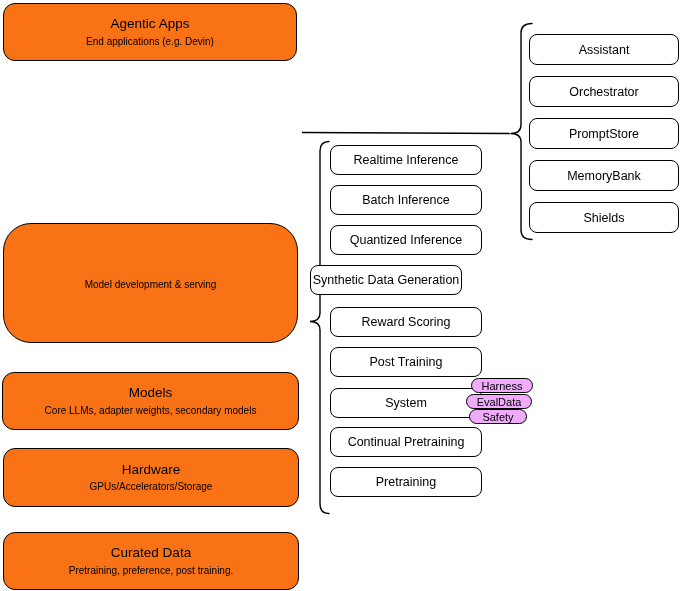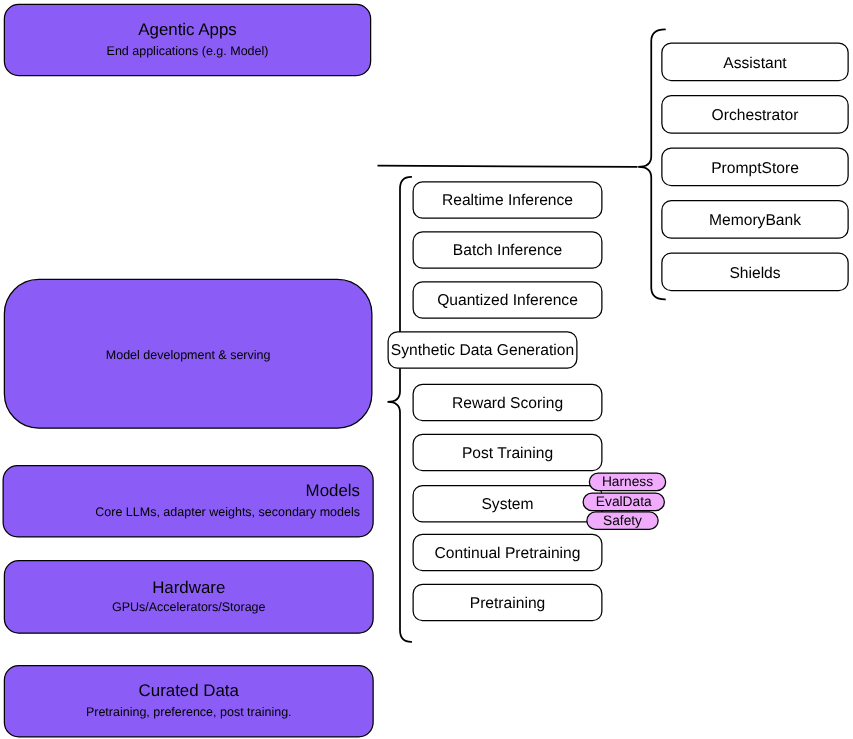--- a/index.html
+++ b/index.html
@@ -19,21 +19,21 @@
     position: absolute;
     left: 0;
     top: 0;
     z-index: 1;
   }
   
   .lbox {
     position: absolute;
     box-sizing: border-box;
     border: 1.4px solid #000000;
-    background: #8b5cf6;
+    background: #f97316;
     display: flex;
     flex-direction: column;
     align-items: center;
     justify-content: center;
     text-align: center;
     z-index: 2;
     padding: 0 10px;
   }
   .lbox .t {
     font-size: 13.5px;
@@ -42,21 +42,21 @@
   }
   .lbox .s {
     font-size: 10px;
     color: #000000;
     margin-top: 3px;
     line-height: 1.2;
   }
   #lb0 { left: 3px;  top: 3px;   width: 294px; height: 58px;  border-radius: 12px; }
   #lb1 { left: 3px;  top: 85px;  width: 299px; height: 118px; border-radius: 28px; }
   #lb2 { left: 3px;  top: 223px; width: 295px; height: 120px; border-radius: 28px; }
-  #lb3 { left: 2px;  top: 372px; width: 297px; height: 58px;  border-radius: 12px; align-items: flex-end; }
+  #lb3 { left: 2px;  top: 372px; width: 297px; height: 58px;  border-radius: 12px; }
   #lb4 { left: 3px;  top: 448px; width: 296px; height: 59px;  border-radius: 12px; }
   #lb5 { left: 3px;  top: 532px; width: 296px; height: 58px;  border-radius: 12px; }
   
   .mbox {
     position: absolute;
     box-sizing: border-box;
     border: 1.4px solid #000000;
     border-radius: 8px;
     background: #ffffff;
     display: flex;
@@ -90,21 +90,21 @@
 <div id="canvas">
 
   <svg id="brace-layer" width="682" height="591" viewBox="0 0 682 591">
     <path d="M302 132.5 L510 133.5" fill="none" stroke="#000000" stroke-width="1.4"></path>
     <path d="M329 141.5 Q320 141.5 320 151 L320 313 Q320 321.5 310 321.5 Q320 321.5 320 330 L320 504 Q320 513.5 329 513.5" fill="none" stroke="#000000" stroke-width="1.4" stroke-linecap="round"></path>
     <path d="M532 23.5 Q521 23.5 521 33 L521 125 Q521 133.5 510.5 133.5 Q521 133.5 521 142 L521 230 Q521 239.5 532 239.5" fill="none" stroke="#000000" stroke-width="1.4" stroke-linecap="round"></path>
   </svg>
 
   <div class="lbox" id="lb0">
     <div class="t">Agentic Apps</div>
-    <div class="s">End applications (e.g. Model)</div>
+    <div class="s">End applications (e.g. Devin)</div>
   </div>
   <div class="lbox" id="lb2">
     <div class="s">Model development &amp; serving</div>
   </div>
   <div class="lbox" id="lb3">
     <div class="t">Models</div>
     <div class="s">Core LLMs, adapter weights, secondary models</div>
   </div>
   <div class="lbox" id="lb4">
     <div class="t">Hardware</div>

